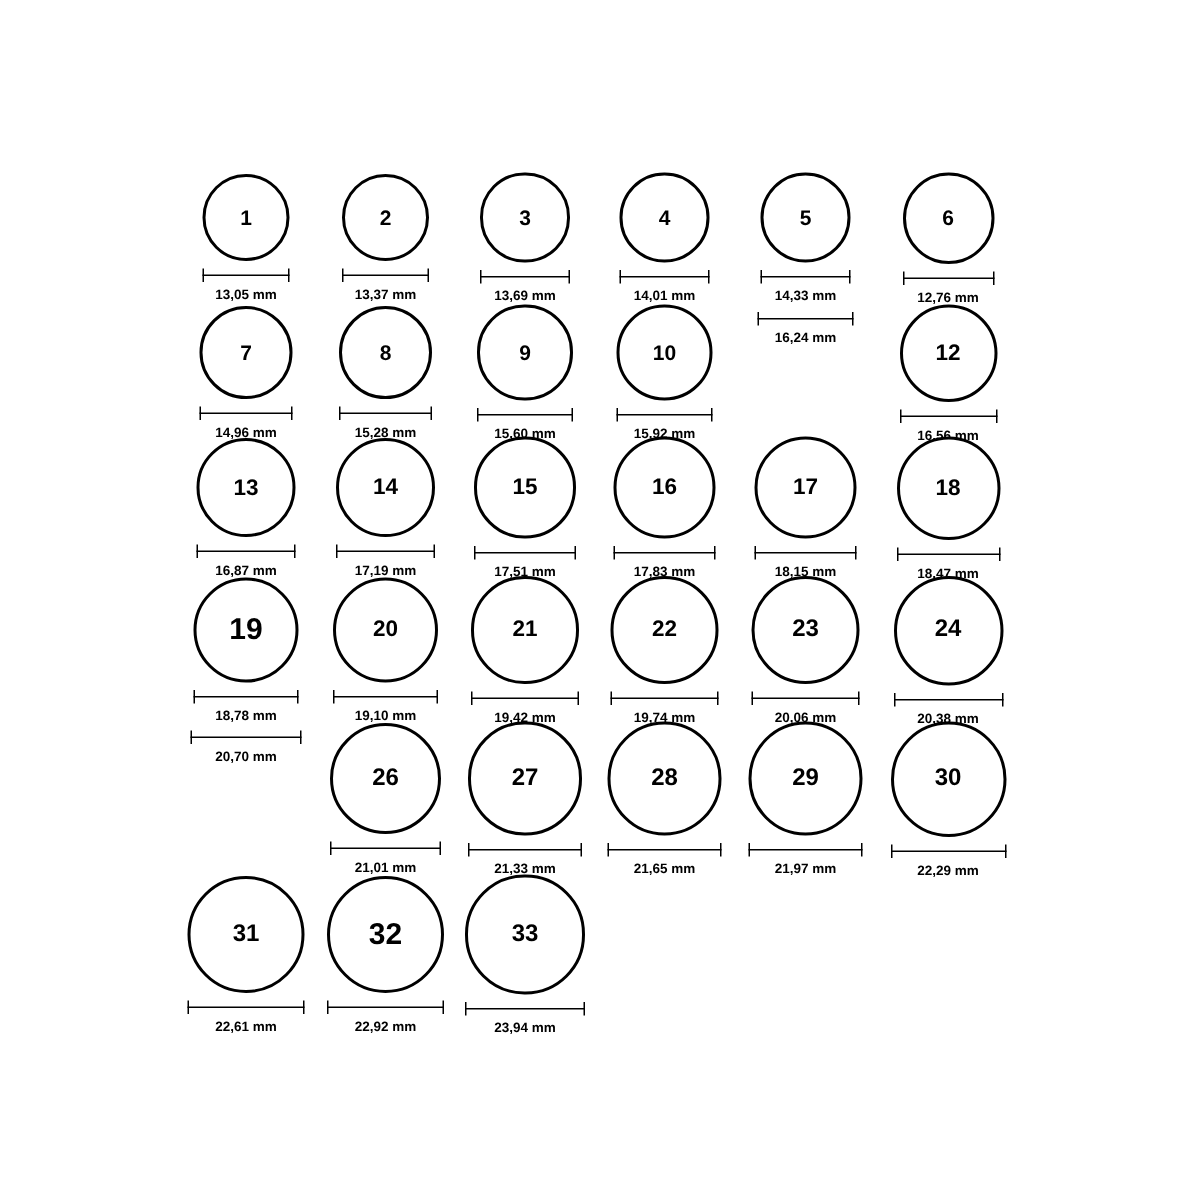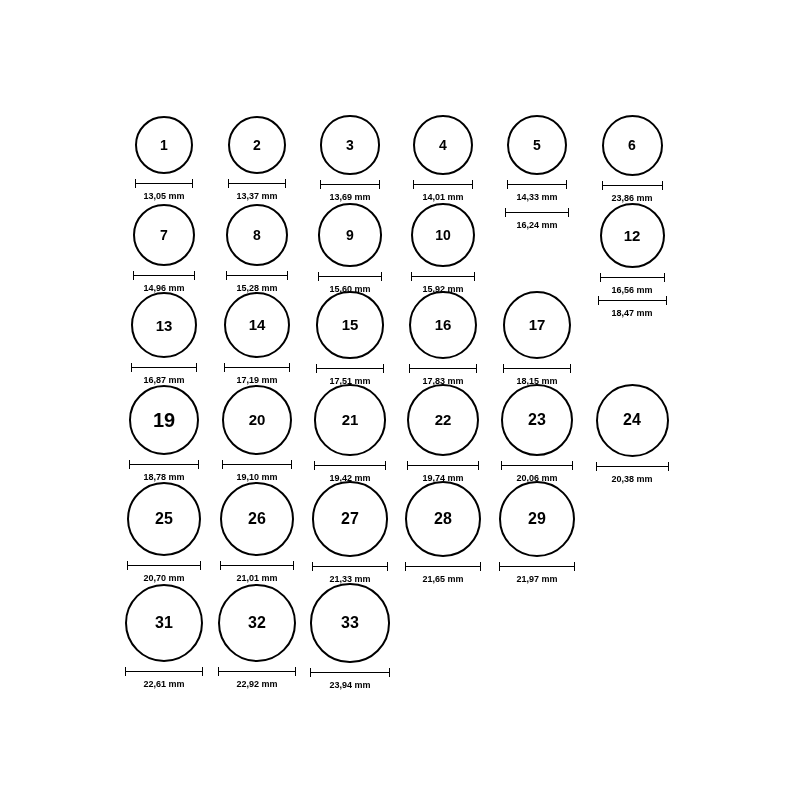--- a/index.html
+++ b/index.html
@@ -134,21 +134,21 @@
     </div>
     <div class="ring-cell" style="left: 592px; top: 114.5px; width: 80px;">
       <div class="circle" style="width: 61px; height: 61px;">
         <span class="circle-label" style="font-size: 14px;">6</span>
       </div>
       <div class="measure" style="width: 61px;">
         <div class="measure-line"></div>
         <div class="measure-tick left"></div>
         <div class="measure-tick right"></div>
       </div>
-      <div class="mm-label">23,86 mm</div>
+      <div class="mm-label">12,76 mm</div>
     </div>
     <div class="ring-cell" style="left: 124px; top: 204px; width: 80px;">
       <div class="circle" style="width: 62px; height: 62px;">
         <span class="circle-label" style="font-size: 14px;">7</span>
       </div>
       <div class="measure" style="width: 62px;">
         <div class="measure-line"></div>
         <div class="measure-tick left"></div>
         <div class="measure-tick right"></div>
       </div>
@@ -255,20 +255,23 @@
         <span class="circle-label" style="font-size: 15px;">17</span>
       </div>
       <div class="measure" style="width: 68.4px;">
         <div class="measure-line"></div>
         <div class="measure-tick left"></div>
         <div class="measure-tick right"></div>
       </div>
       <div class="mm-label">18,15 mm</div>
     </div>
     <div class="ring-cell" style="left: 592px; top: 290.5px; width: 80px;">
+      <div class="circle" style="width: 69px; height: 69px;">
+        <span class="circle-label" style="font-size: 15px;">18</span>
+      </div>
       <div class="measure" style="width: 69px;">
         <div class="measure-line"></div>
         <div class="measure-tick left"></div>
         <div class="measure-tick right"></div>
       </div>
       <div class="mm-label">18,47 mm</div>
     </div>
     <div class="ring-cell" style="left: 124px; top: 385px; width: 80px;">
       <div class="circle" style="width: 70px; height: 70px;">
         <span class="circle-label" style="font-size: 20px;">19</span>
@@ -329,23 +332,20 @@
         <span class="circle-label" style="font-size: 16px;">24</span>
       </div>
       <div class="measure" style="width: 73px;">
         <div class="measure-line"></div>
         <div class="measure-tick left"></div>
         <div class="measure-tick right"></div>
       </div>
       <div class="mm-label">20,38 mm</div>
     </div>
     <div class="ring-cell" style="left: 124px; top: 482px; width: 80px;">
-      <div class="circle" style="width: 74px; height: 74px;">
-        <span class="circle-label" style="font-size: 16px;">25</span>
-      </div>
       <div class="measure" style="width: 74px;">
         <div class="measure-line"></div>
         <div class="measure-tick left"></div>
         <div class="measure-tick right"></div>
       </div>
       <div class="mm-label">20,70 mm</div>
     </div>
     <div class="ring-cell" style="left: 217px; top: 481.7px; width: 80px;">
       <div class="circle" style="width: 74.6px; height: 74.6px;">
         <span class="circle-label" style="font-size: 16px;">26</span>
@@ -383,34 +383,45 @@
       <div class="circle" style="width: 76.4px; height: 76.4px;">
         <span class="circle-label" style="font-size: 16px;">29</span>
       </div>
       <div class="measure" style="width: 76.4px;">
         <div class="measure-line"></div>
         <div class="measure-tick left"></div>
         <div class="measure-tick right"></div>
       </div>
       <div class="mm-label">21,97 mm</div>
     </div>
+    <div class="ring-cell" style="left: 592px; top: 480.5px; width: 80px;">
+      <div class="circle" style="width: 77px; height: 77px;">
+        <span class="circle-label" style="font-size: 16px;">30</span>
+      </div>
+      <div class="measure" style="width: 77px;">
+        <div class="measure-line"></div>
+        <div class="measure-tick left"></div>
+        <div class="measure-tick right"></div>
+      </div>
+      <div class="mm-label">22,29 mm</div>
+    </div>
     <div class="ring-cell" style="left: 124px; top: 584px; width: 80px;">
       <div class="circle" style="width: 78px; height: 78px;">
         <span class="circle-label" style="font-size: 16px;">31</span>
       </div>
       <div class="measure" style="width: 78px;">
         <div class="measure-line"></div>
         <div class="measure-tick left"></div>
         <div class="measure-tick right"></div>
       </div>
       <div class="mm-label">22,61 mm</div>
     </div>
     <div class="ring-cell" style="left: 217px; top: 583.7px; width: 80px;">
       <div class="circle" style="width: 78.6px; height: 78.6px;">
-        <span class="circle-label" style="font-size: 16px;">32</span>
+        <span class="circle-label" style="font-size: 20px;">32</span>
       </div>
       <div class="measure" style="width: 78.6px;">
         <div class="measure-line"></div>
         <div class="measure-tick left"></div>
         <div class="measure-tick right"></div>
       </div>
       <div class="mm-label">22,92 mm</div>
     </div>
     <div class="ring-cell" style="left: 310px; top: 583.4px; width: 80px;">
       <div class="circle" style="width: 79.2px; height: 79.2px;">

